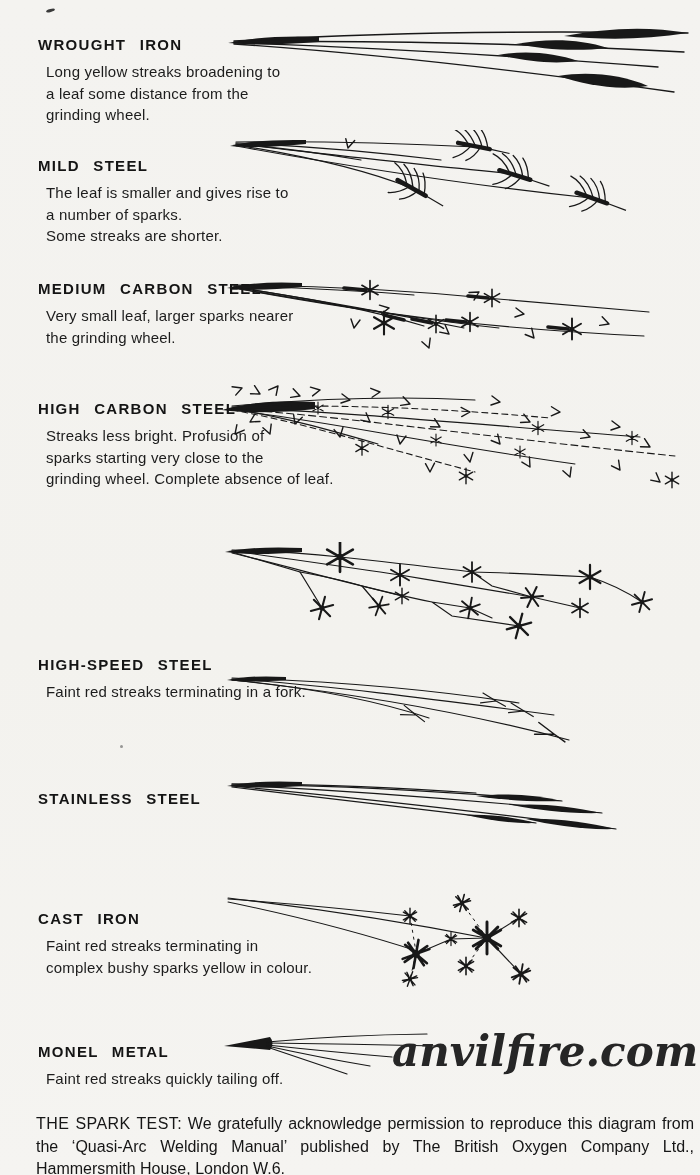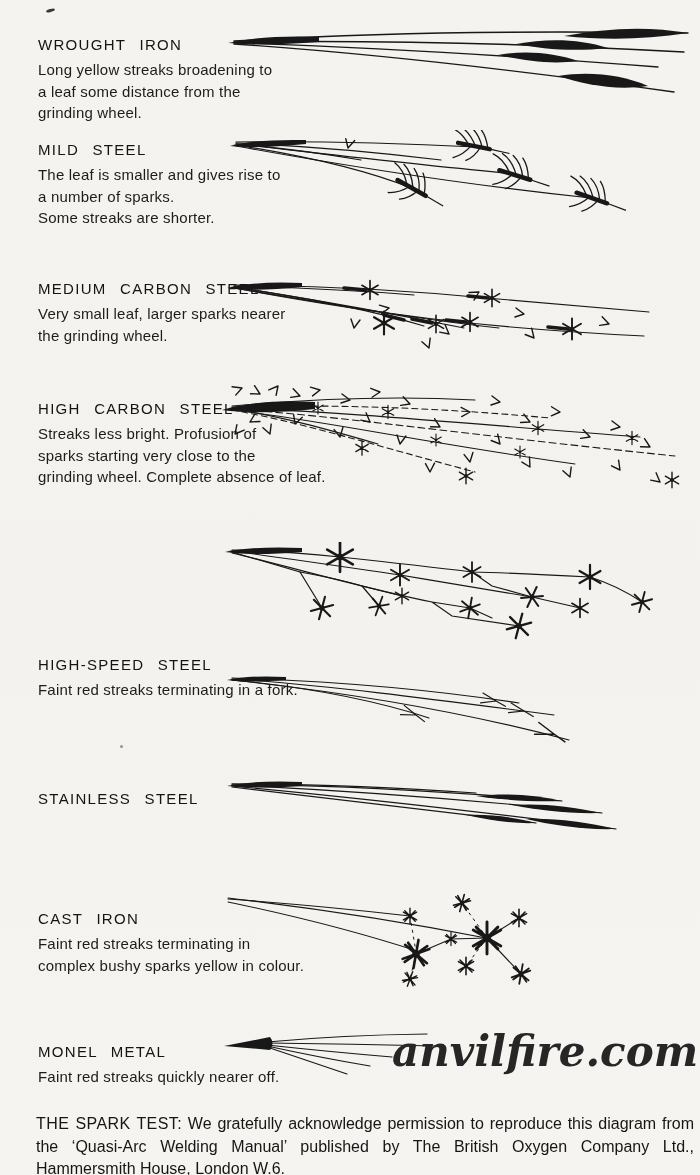--- a/index.html
+++ b/index.html
@@ -6,26 +6,26 @@
   .page{
     position:relative;
     width:700px;height:1175px;
     background:linear-gradient(180deg,#f4f3f0 0%,#f3f2ee 55%,#f5f4f1 100%);
     font-family:"Liberation Sans",sans-serif;
     color:#1a1a1a;
     overflow:hidden;
   }
   .sec{position:absolute;left:38px;}
   .sec-name{
-    font-size:15px;font-weight:400;letter-spacing:1.3px;word-spacing:8px;
+    font-size:15px;font-weight:700;letter-spacing:1.3px;word-spacing:8px;
     margin:0 0 6px 0;color:#141414;
   }
   .sec-desc{
     font-size:15px;line-height:1.44;letter-spacing:.2px;
-    white-space:pre-line;margin:0;color:#1c1c1c;
+    white-space:pre-line;margin:8px;color:#1c1c1c;
   }
   .ill{position:absolute;}
   .watermark{
     position:absolute;left:392px;top:1029px;width:300px;
     font-family:"DejaVu Serif",serif;font-style:italic;font-weight:bold;
     font-size:42px;color:#262626;text-align:right;white-space:nowrap;line-height:1.1;
   }
   .caption{
     position:absolute;left:36px;top:1097px;width:658px;
     font-size:16px;line-height:1.42;text-align:justify;color:#161616;
@@ -83,21 +83,21 @@
       <path d="M10,18 Q200,31 450,66"></path>
     </g>
     <g fill="#181818" stroke="none">
       <path d="M340,10 C382,2 424,0 464,7 C420,14 378,14 340,10 Z"></path>
       <path d="M292,18 C324,12 356,13 384,22 C350,26 318,23 292,18 Z"></path>
       <path d="M274,29 C302,24 330,27 354,35 C326,39 297,34 274,29 Z"></path>
       <path d="M334,50 C366,45 398,49 424,60 C390,65 360,58 334,50 Z"></path>
     </g>
   </svg>
 
-  <div class="sec" style="top:141px;width:268px">
+  <div class="sec" style="top:157px;width:268px">
     <div class="sec-name">MILD STEEL</div>
     <p class="sec-desc">The leaf is smaller and gives rise to
 a number of sparks.
 Some streaks are shorter.</p>
   </div>
   <svg class="ill" style="left:226px;top:130px" width="462" height="102" viewBox="0 0 462 102">
     <path d="M4,16 Q30,9 80,10 L80,14 Q30,19 4,16 Z" fill="#181818"></path>
     <g stroke="#181818" stroke-width="1.2" fill="none" stroke-linecap="round">
       <path d="M10,12 C90,11 170,13 250,17"></path>
       <path d="M10,13 C80,16 150,22 215,30"></path>
@@ -304,21 +304,21 @@
     <use href="#star8" transform="translate(227,53) scale(.6)"></use>
     <use href="#star8" transform="translate(192,68) scale(1.3) rotate(10)"></use>
     <use href="#star8" transform="translate(263,52) scale(1.45)"></use>
     <use href="#star8" transform="translate(186,93) scale(.7) rotate(20)"></use>
     <use href="#star8" transform="translate(242,80) scale(.8)"></use>
     <use href="#star8" transform="translate(297,88) scale(.9) rotate(10)"></use>
   </svg>
 
   <div class="sec" style="top:1043px;width:300px">
     <div class="sec-name">MONEL METAL</div>
-    <p class="sec-desc">Faint red streaks quickly nearer off.</p>
+    <p class="sec-desc">Faint red streaks quickly tailing off.</p>
   </div>
   <svg class="ill" style="left:222px;top:1030px" width="235" height="62" viewBox="0 0 235 62">
     <path d="M2,16 L48,7 Q53,13 48,20 Z" fill="#181818"></path>
     <g stroke="#181818" stroke-width="1.2" fill="none" stroke-linecap="round">
       <path d="M45,12 Q120,5 205,4"></path>
       <path d="M45,13 Q130,14 215,16"></path>
       <path d="M45,15 Q110,22 170,27"></path>
       <path d="M45,16 Q100,28 148,36"></path>
       <path d="M45,17 Q90,32 125,44"></path>
     </g>

